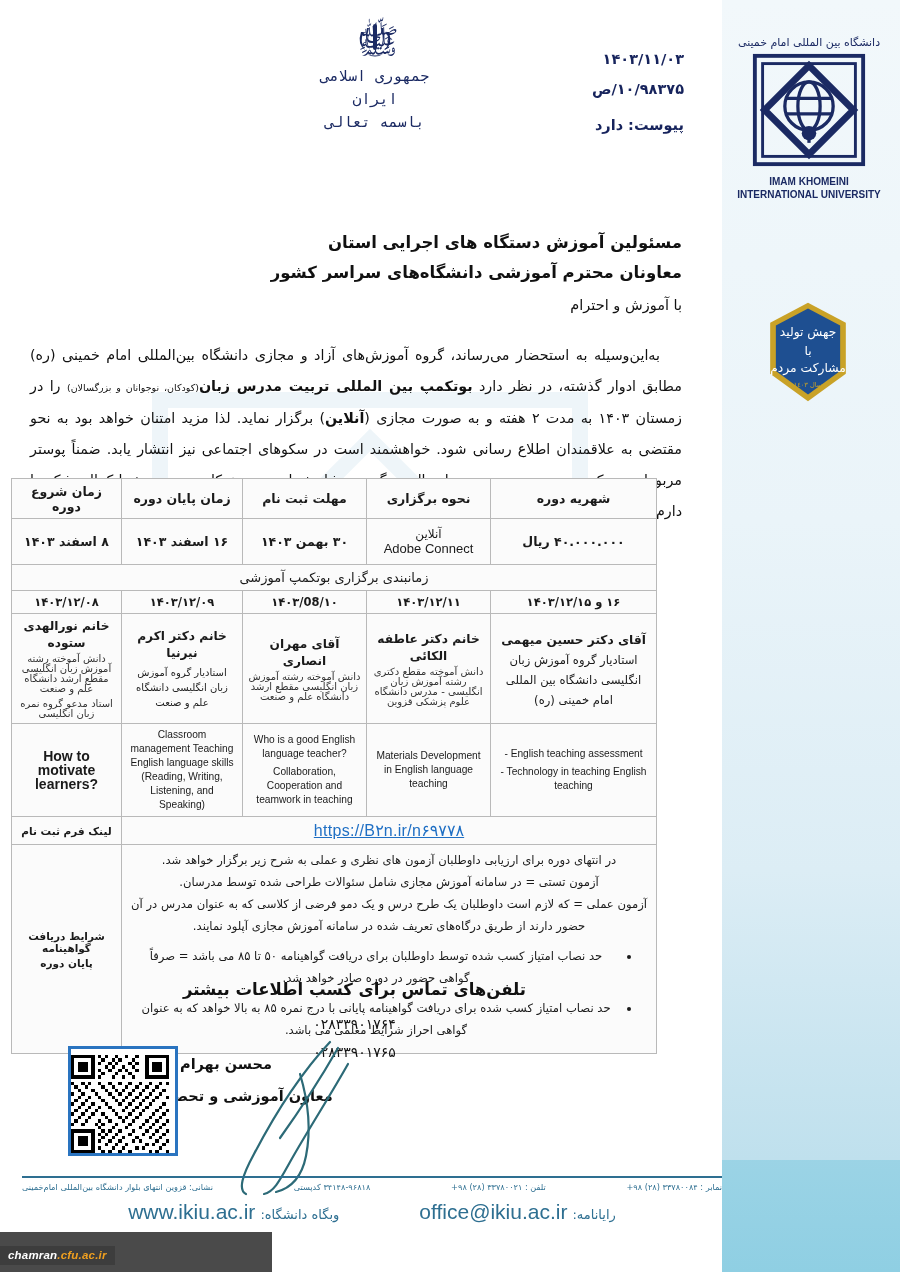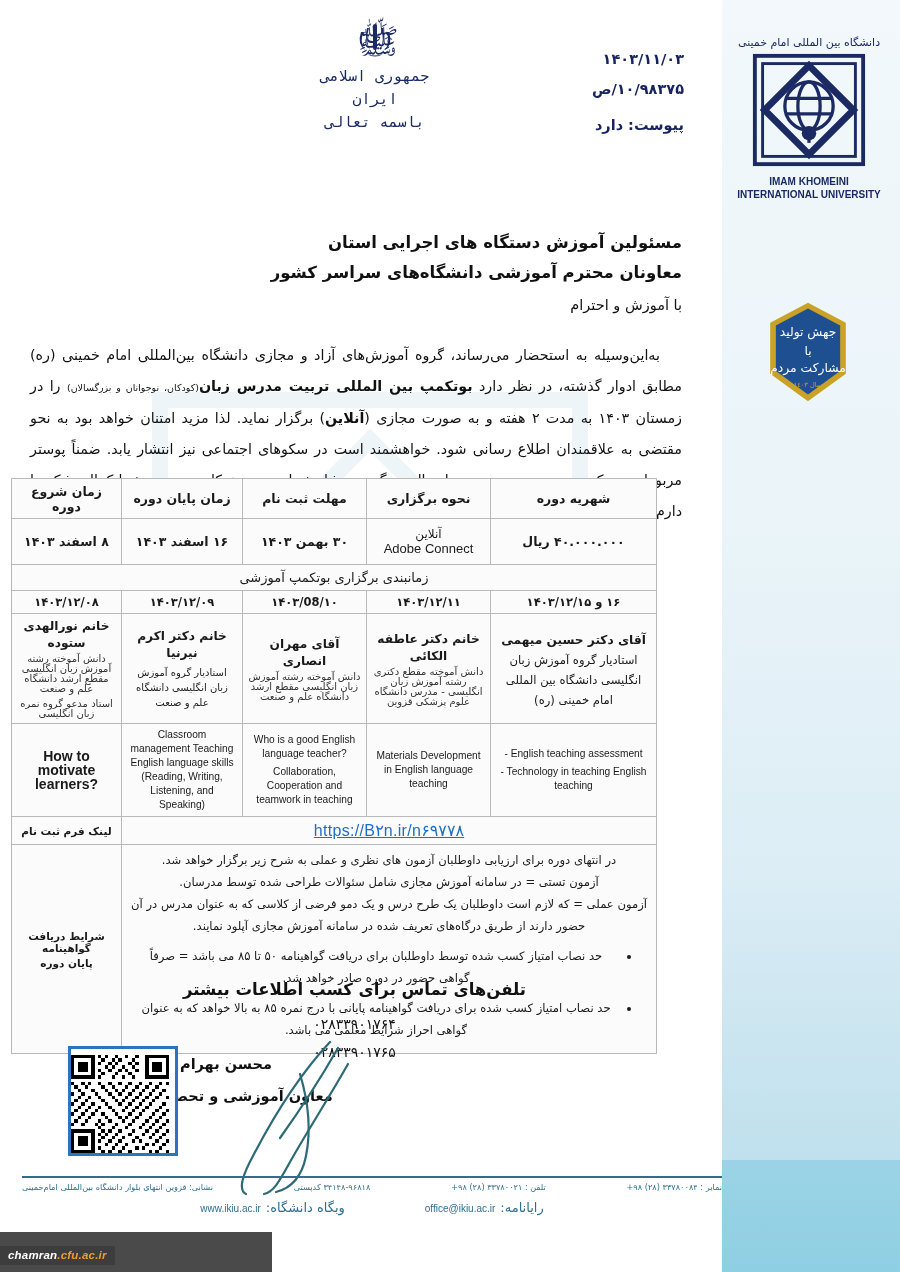--- a/index.html
+++ b/index.html
@@ -219,21 +219,21 @@
     position: absolute; left: 22px; top: 1182px; width: 700px;
     direction: rtl; font-size: 8.2px; color: #2e6f91; z-index: 3;
     display: flex; justify-content: space-between; align-items: center;
   }
   .footer-line2 {
     position: absolute; left: 22px; top: 1200px; width: 700px;
     z-index: 3; display: flex; justify-content: center; gap: 80px; align-items: baseline; direction: rtl;
   }
   .f-pair { display: flex; align-items: baseline; gap: 5px; }
   .f-lbl { font-size: 13px; color:#2e6f91; }
-  .f-val { font-family: "Liberation Sans", sans-serif; font-size: 10px; color:#2e6f91; direction: ltr; }
+  .f-val { font-family: "Liberation Sans", sans-serif; font-size: 21px; color:#2e6f91; direction: ltr; }
 
   .corner-tag {
     position: absolute; left: 0; top: 1246px;
     background: #3d3d3d; color:#fff; padding: 3px 8px 4px 8px;
     font-family: "Liberation Sans", sans-serif; font-size: 11.5px; font-weight: bold;
     font-style: italic; direction: ltr; z-index: 6; letter-spacing: .2px;
   }
   .corner-tag .o { color:#f0a020; }
   .grey-strip { position:absolute; left:0; top:1232px; width:272px; height:40px; background:#4a4a4a; z-index:5; }
 </style>

